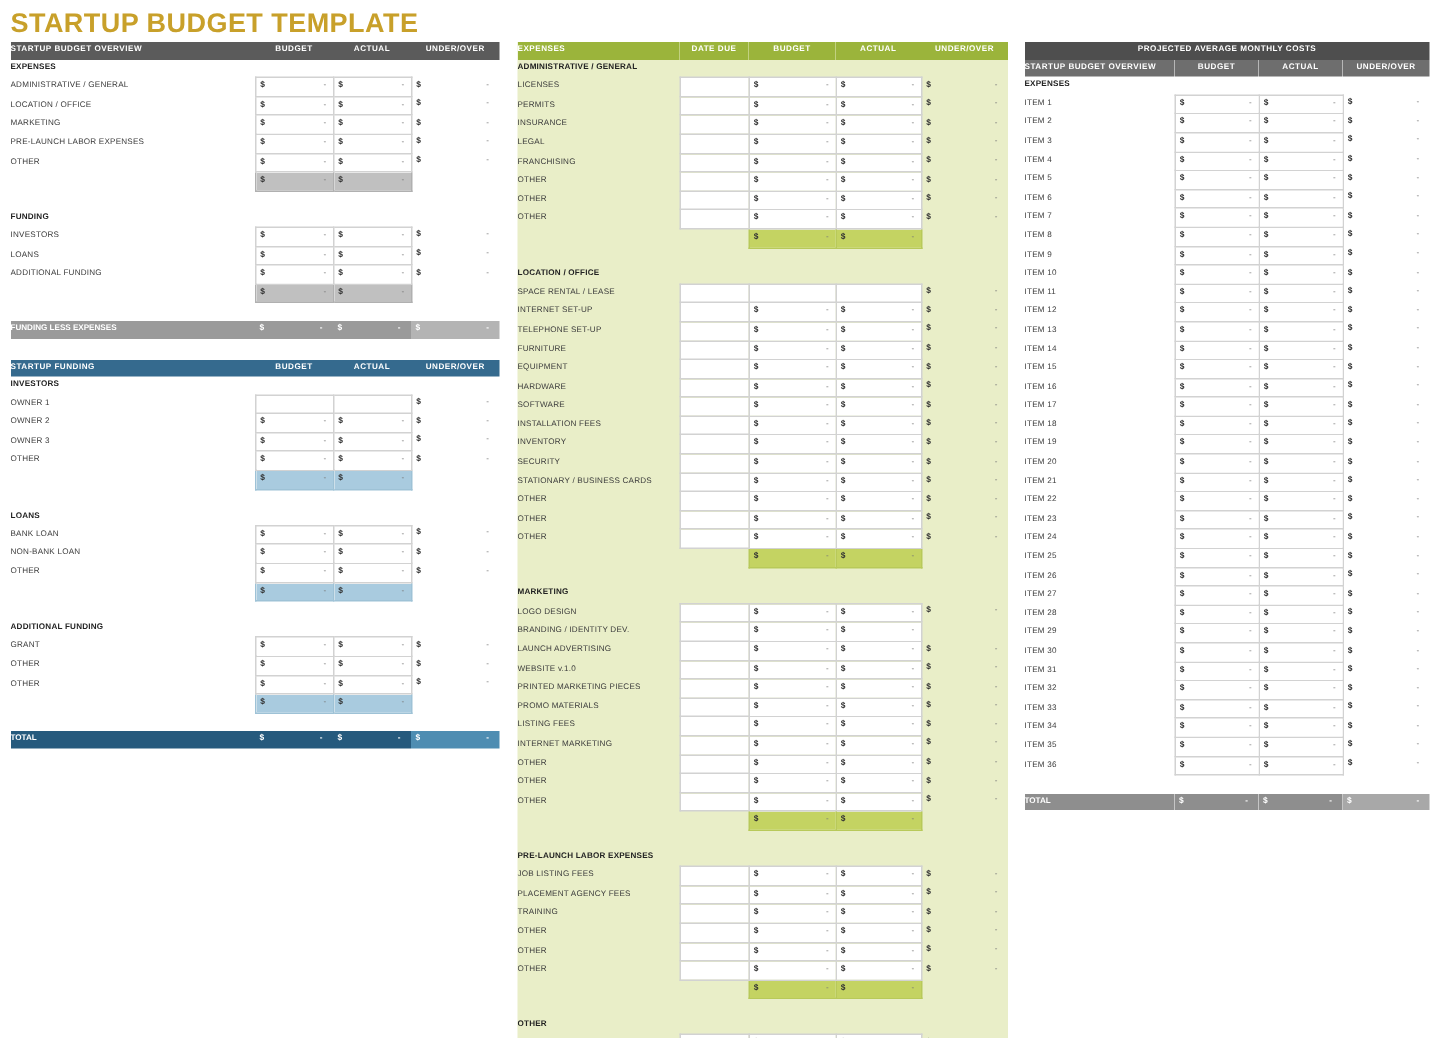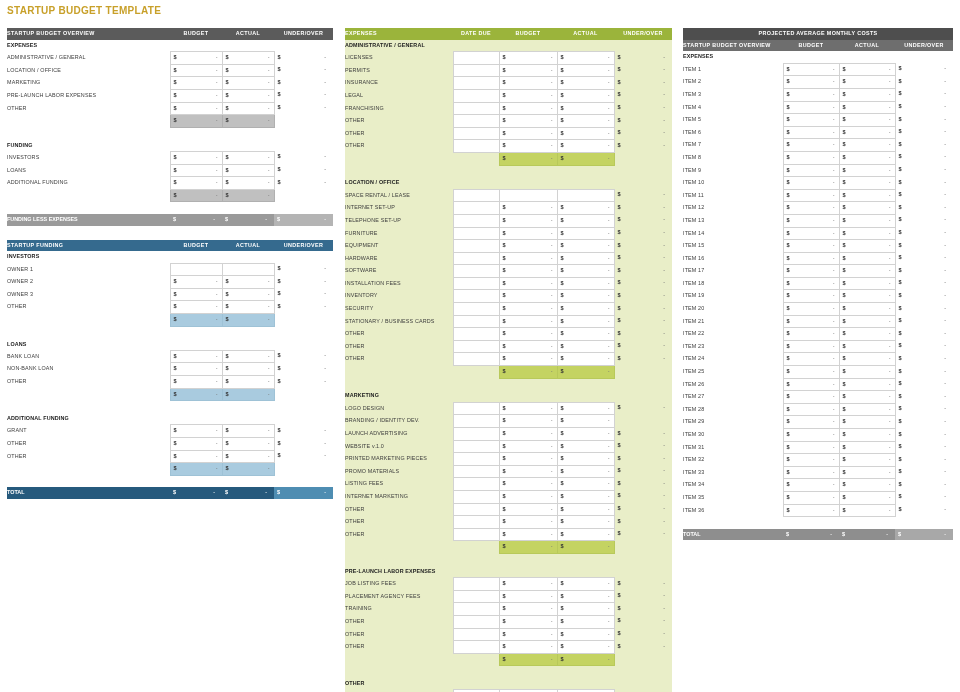--- a/index.html
+++ b/index.html
@@ -14,21 +14,21 @@
     -webkit-font-smoothing: antialiased;
     overflow: hidden;
     position: relative;
   }
 
   
   .page-title {
     position: absolute;
     left: 7px;
     top: 5px;
-    font-size: 10px;
+    font-size: 18px;
     font-weight: bold;
     letter-spacing: 0.3px;
     color: #c8a02a;
   }
 
   
   .pane { position: absolute; top: 28px; }
   #pane-left   { left: 7px;   width: 326px; }
   #pane-mid    { left: 345px; width: 327px; }
   #pane-right  { left: 683px; width: 270px; }

